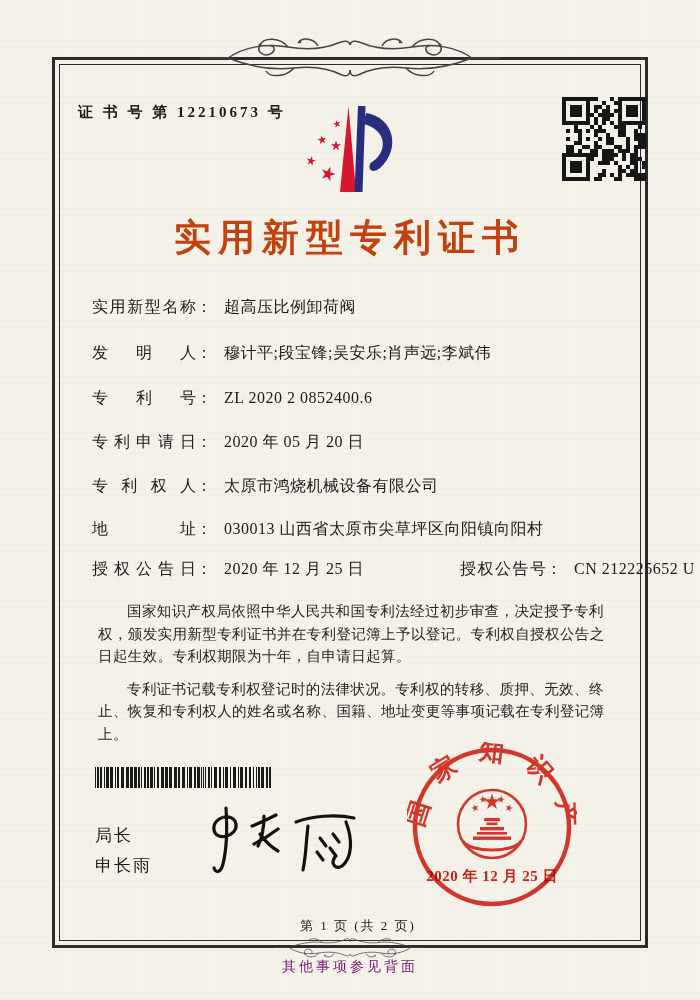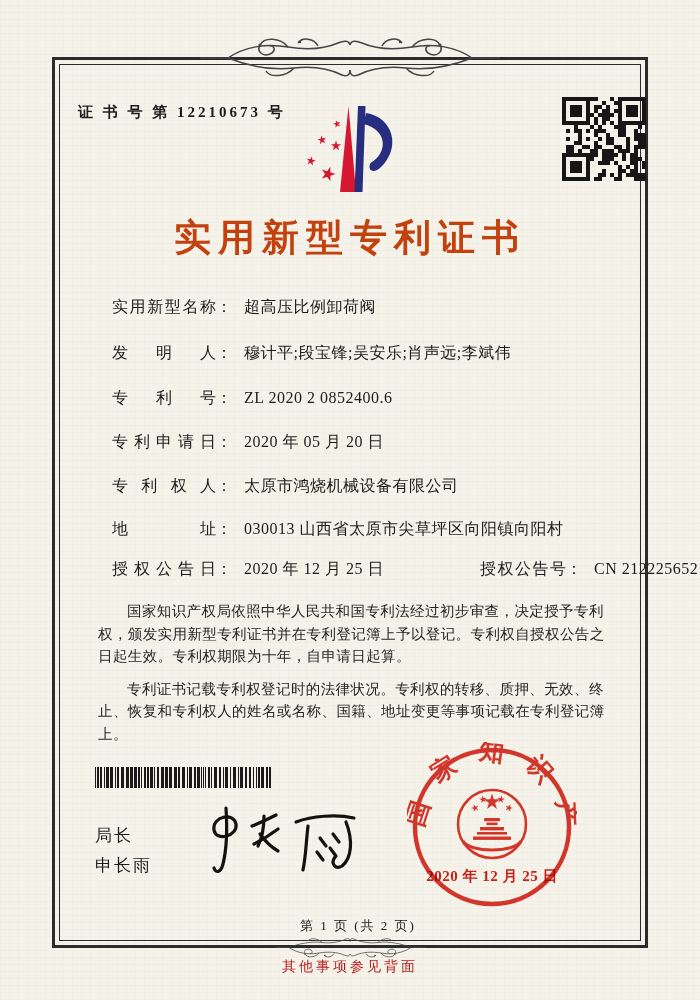--- a/index.html
+++ b/index.html
@@ -22,38 +22,38 @@
   .flourish-top{position:absolute;left:50%;top:37px;transform:translateX(-50%);}
   .flourish-bottom{position:absolute;left:50%;top:936px;transform:translateX(-50%) scaleY(-1);}
   .cert-no{position:absolute;left:78px;top:103px;font-size:15px;letter-spacing:3px;font-weight:600;}
   .logo{position:absolute;left:296px;top:104px;}
   .qr{position:absolute;left:562px;top:97px;}
   .title{
     position:absolute;left:0;top:213px;width:700px;text-align:center;
     font-size:37px;font-weight:700;letter-spacing:7px;color:#c2410c;
   }
   .field-row{position:absolute;left:92px;font-size:16px;white-space:nowrap;}
-  .field-label{display:inline-block;width:104px;text-align:justify;text-align-last:justify;vertical-align:bottom;margin-left:20px;}
+  .field-label{display:inline-block;width:104px;text-align:justify;text-align-last:justify;vertical-align:bottom;}
   .field-colon{display:inline-block;}
   .field-value{display:inline-block;margin-left:12px;letter-spacing:0.5px;}
   .grant-no{position:absolute;left:368px;top:0;}
   .grant-no .field-label{width:86px;}
   .notice{position:absolute;left:88px;top:590px;width:528px;font-size:14.5px;line-height:22.5px;letter-spacing:0.4px;color:#242424;}
   .notice p{margin:10px;text-indent:2em;}
   .barcode{position:absolute;left:95px;top:767px;}
   .sig-title{position:absolute;left:95px;top:824px;font-size:17px;letter-spacing:2px;}
   .sig-name{position:absolute;left:95px;top:854px;font-size:17px;letter-spacing:2px;}
   .signature{position:absolute;left:190px;top:800px;}
   .seal{position:absolute;left:407px;top:742px;opacity:.92;mix-blend-mode:multiply;}
   .seal-date{
     position:absolute;left:412px;top:867px;width:160px;text-align:center;
     color:#cf241a;font-size:15px;font-weight:700;letter-spacing:0.5px;mix-blend-mode:multiply;
   }
   .page-no{position:absolute;left:0;top:917px;width:700px;text-align:center;font-size:13px;letter-spacing:2px;padding-left:8px;}
-  .back-note{position:absolute;left:0;top:958px;width:700px;text-align:center;font-size:14px;letter-spacing:3px;color:#b91c1c;}
+  .back-note{position:absolute;left:0;top:958px;width:700px;text-align:center;font-size:14px;letter-spacing:3px;color:#701a75;}
 </style>
 </head>
 <body>
 
 <div id="page">
 
   <div class="frame">
     <div class="frame-inner"></div>
   </div>
 

